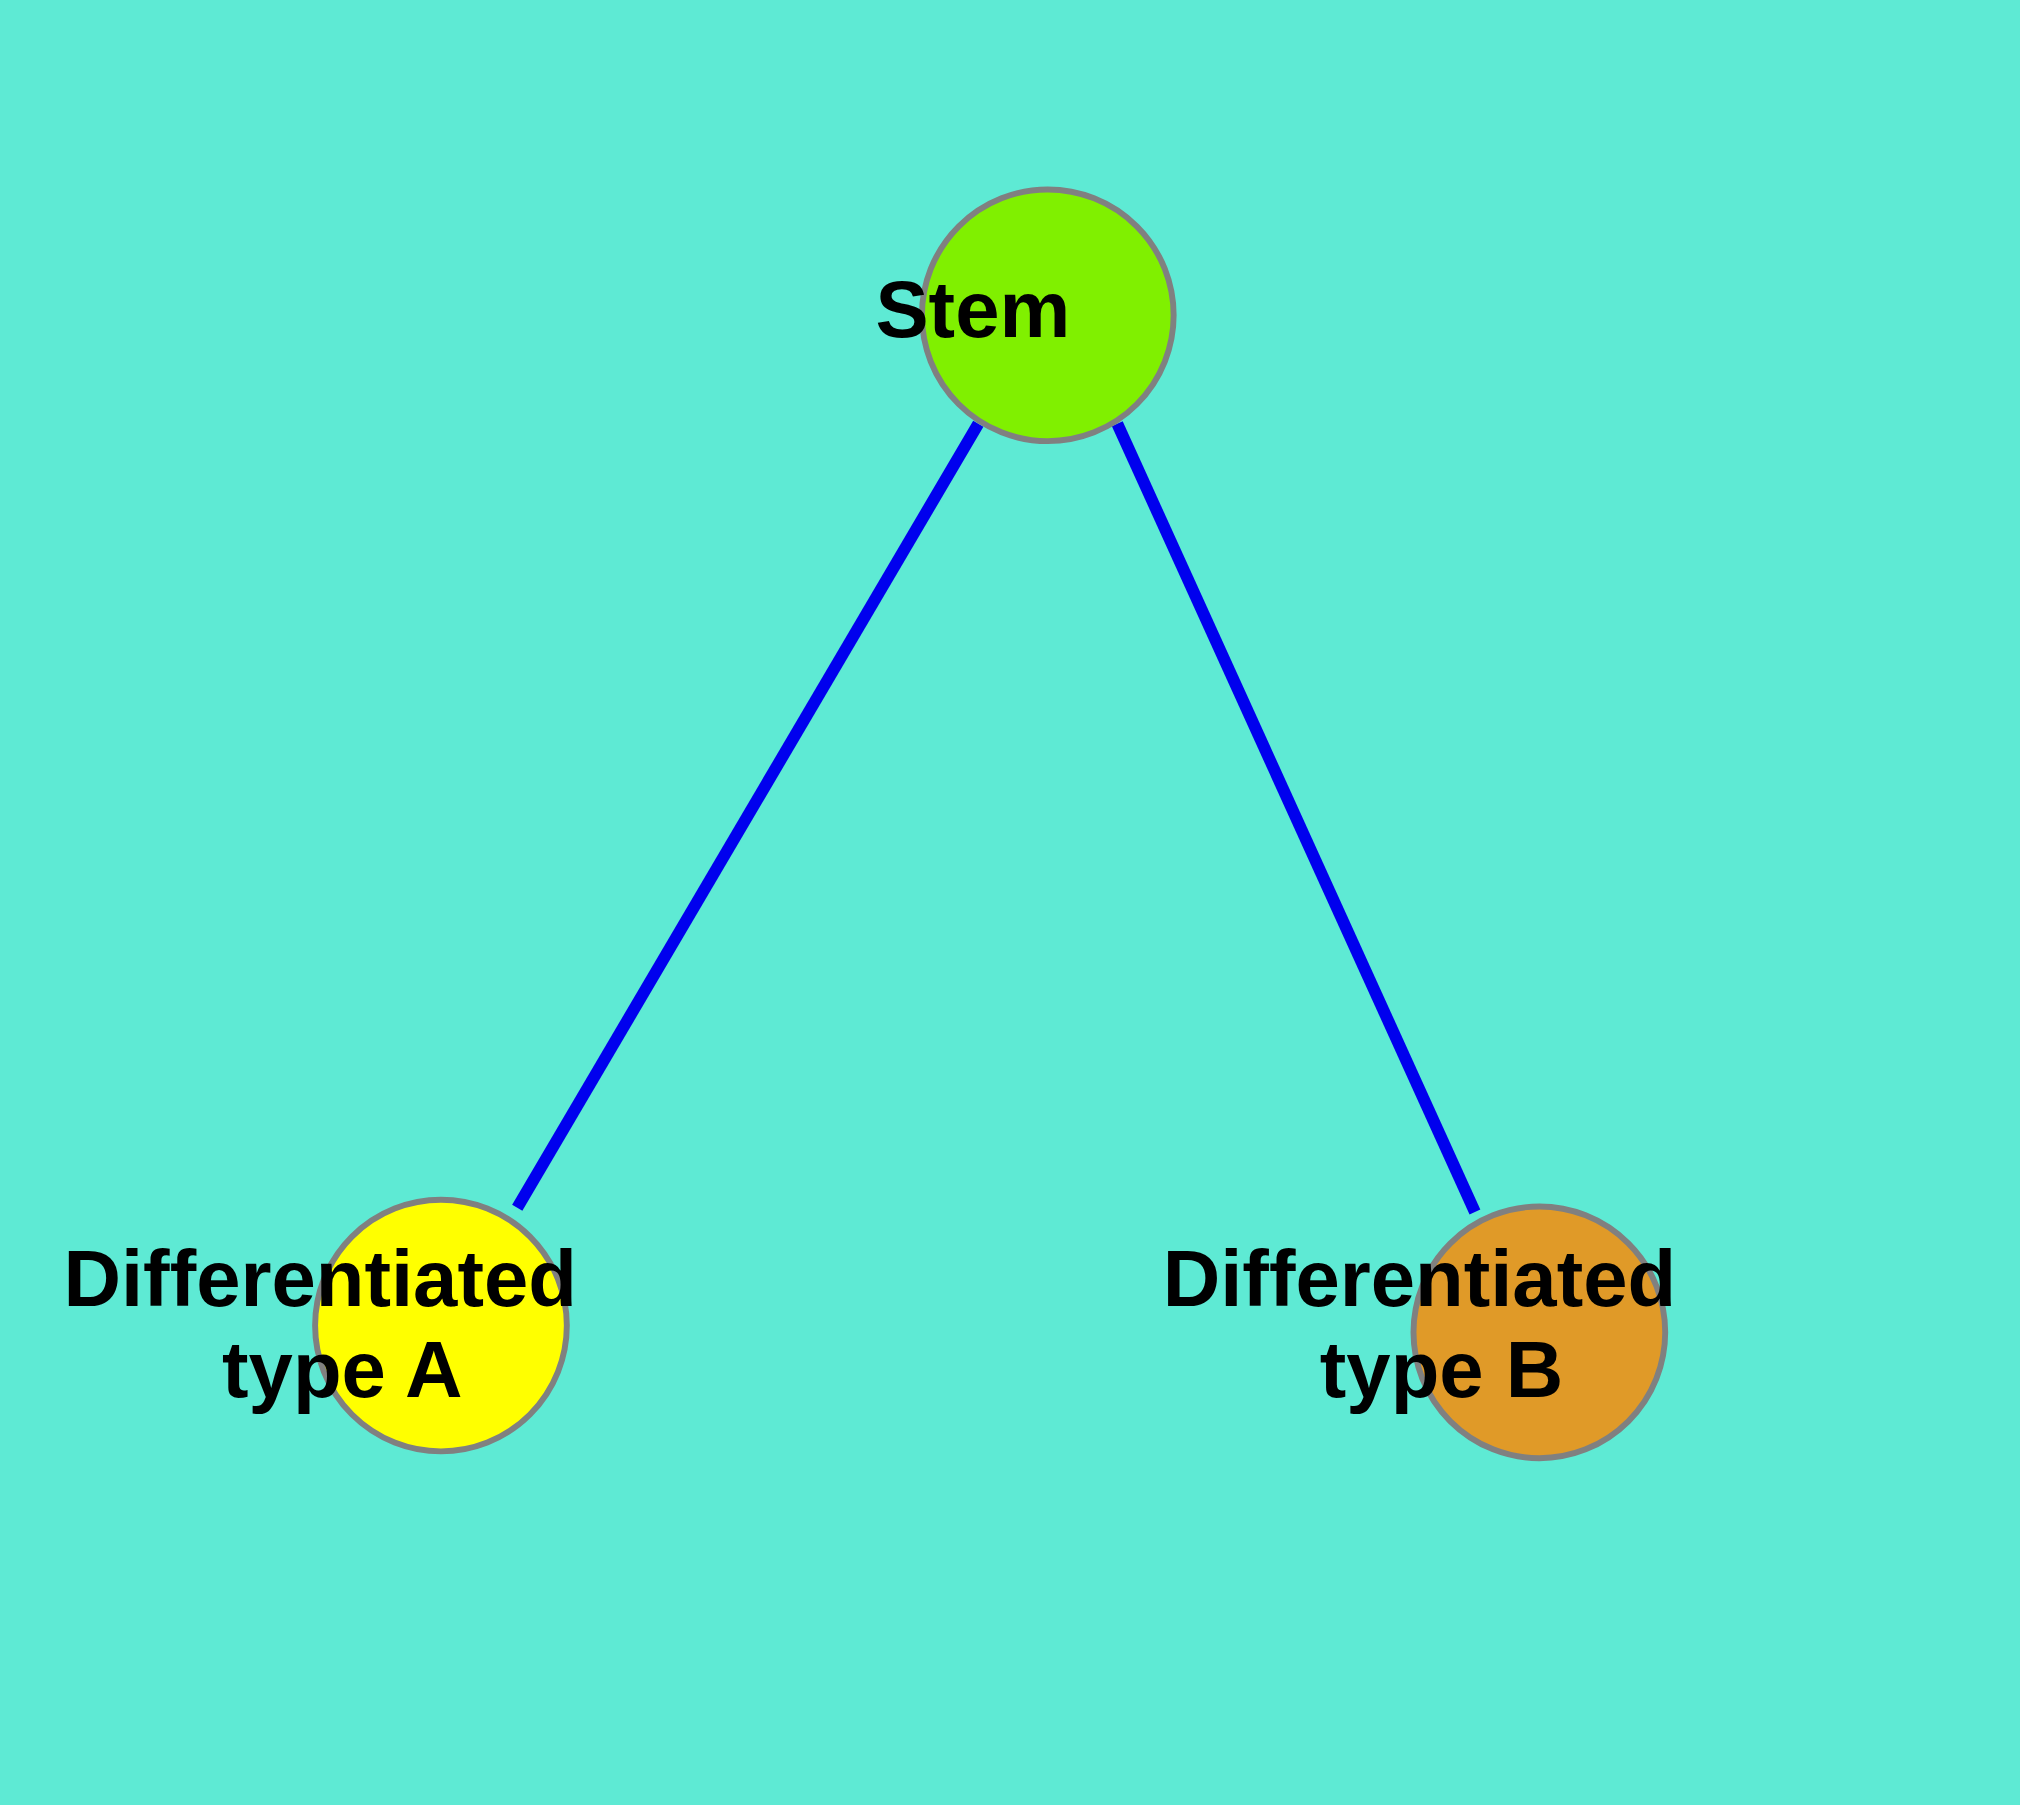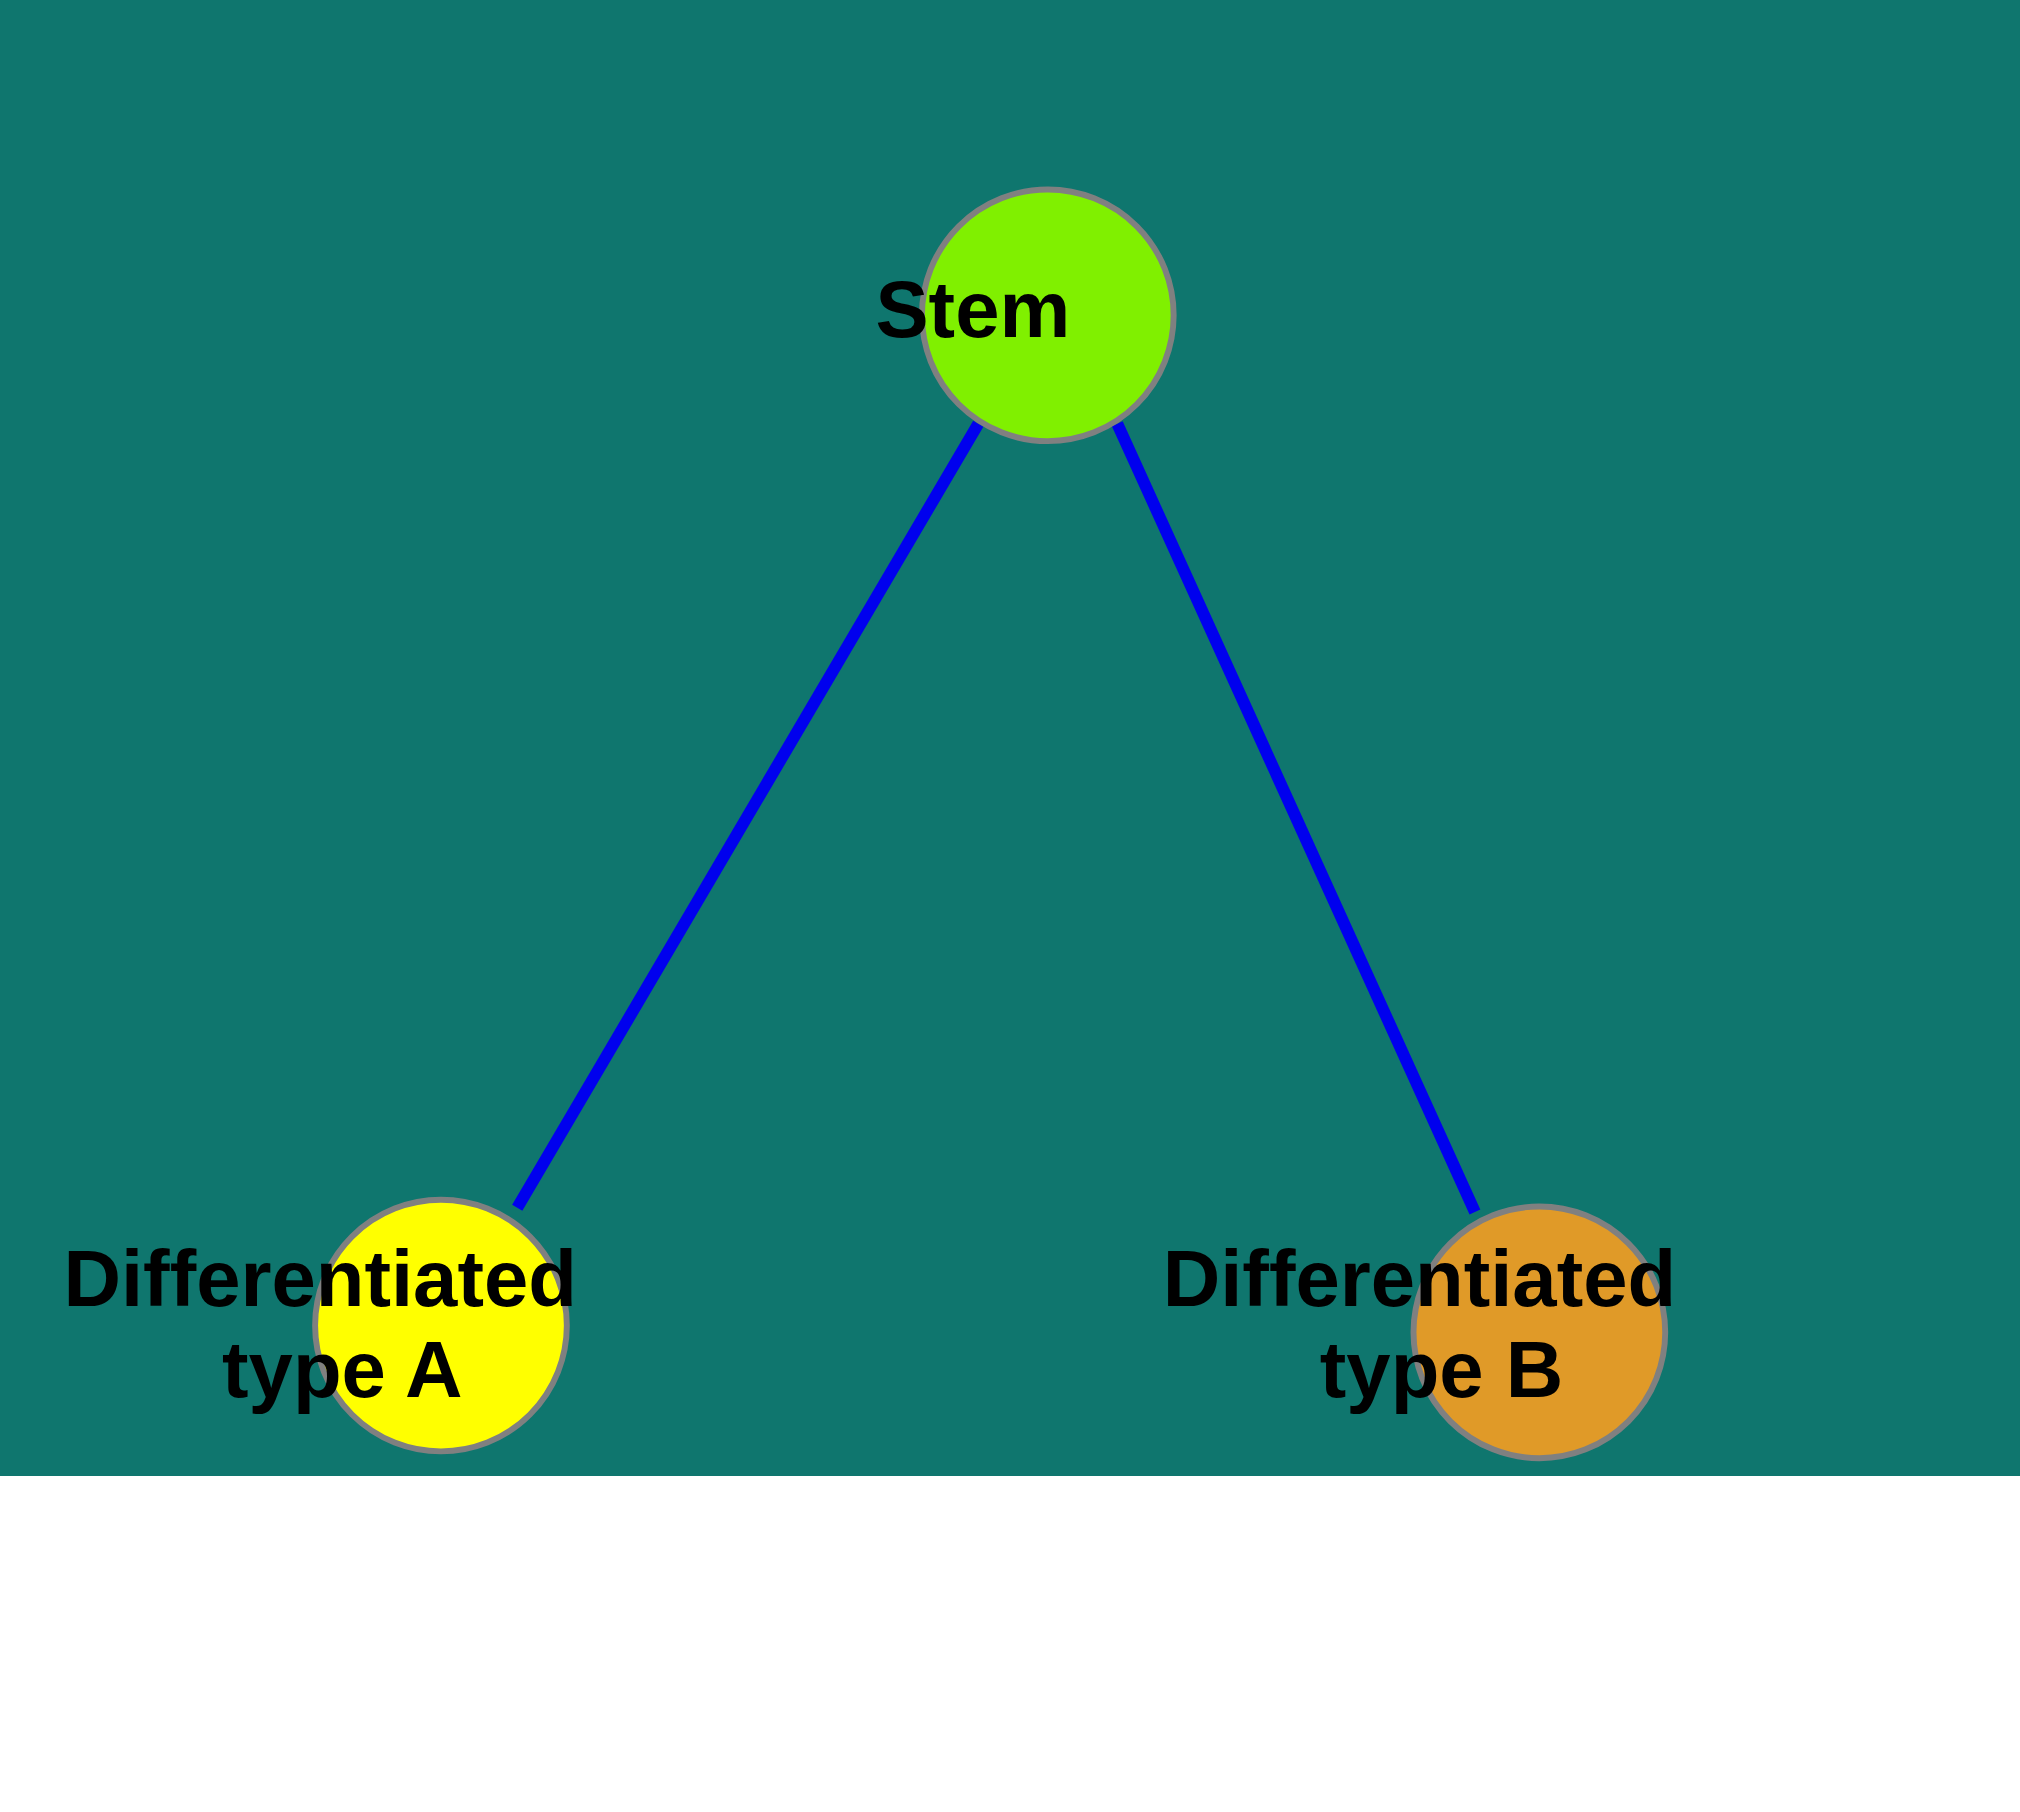--- a/index.html
+++ b/index.html
@@ -30,21 +30,21 @@
     font-size: 94px;
     fill: #000000;
     dominant-baseline: middle;
     text-anchor: middle;
     white-space: pre;
   }
 </style>
 </head>
 <body>
 
-<div id="canvas" style="background: #0f766e; width: 2021px; height: 1476px;">
+<div id="canvas" style="background: #5eead4; width: 2021px; height: 1805px;">
 
   <svg id="graph-svg" viewBox="0 0 2384 2138" style="width: 2021px; height: 1812px;">
 
     <g>
       <line x1="1154" y1="500" x2="610" y2="1425" stroke="#0000ee" stroke-width="14" stroke-linecap="butt"></line>
       <line x1="1318" y1="500" x2="1740" y2="1430" stroke="#0000ee" stroke-width="14" stroke-linecap="butt"></line>
     </g>
 
     <g>
       <circle cx="1236" cy="372" r="148.5" fill="#80f000" stroke="#808080" stroke-width="7"></circle>

